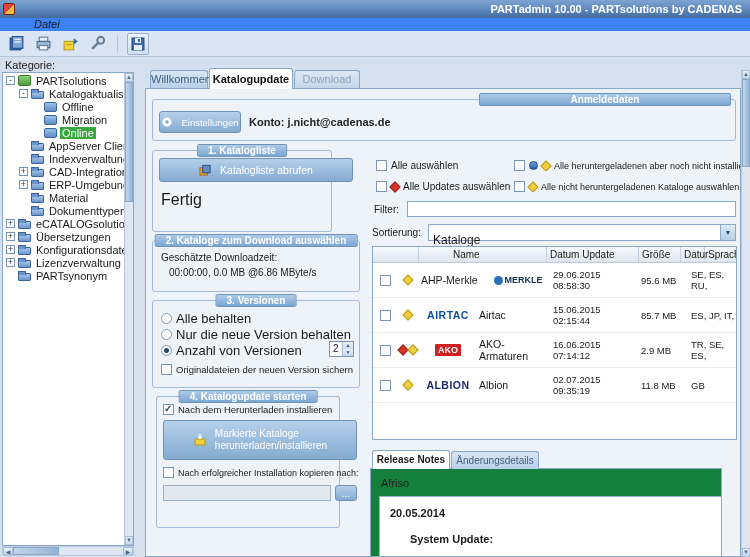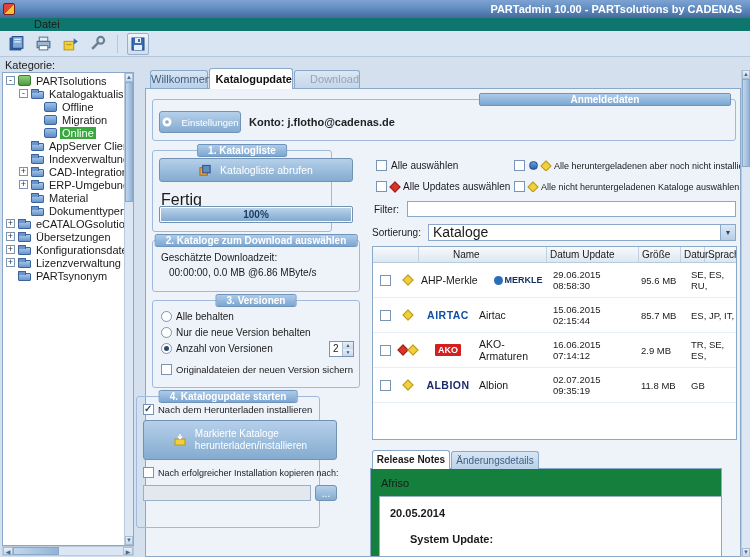--- a/index.html
+++ b/index.html
@@ -8,21 +8,21 @@
   #window { position:relative; width:750px; height:557px; }
 
   
   .titlebar { position:absolute; left:0; top:0; width:750px; height:18px;
     background:linear-gradient(to bottom,#7ea3d2 0%,#5d88bd 55%,#44699c 100%);
     display:flex; align-items:center; }
   .app-icon { width:12px; height:12px; margin-left:3px; border-radius:2px;
     background:linear-gradient(135deg,#e04338 55%,#f2c23c 55%); border:1px solid #7a1f18; }
   .win-title { position:absolute; right:8px; color:#fff; font-size:11px; font-weight:bold; white-space:nowrap; }
 
-  .menubar { position:absolute; left:0; top:18px; width:750px; height:13px; background:#0f766e; }
+  .menubar { position:absolute; left:0; top:18px; width:750px; height:13px; background:#3b82f6;font-style:italic; }
   .menu-item { position:absolute; left:28px; top:0; line-height:13px; padding:0 6px; font-size:11px; }
 
   .toolbar { position:absolute; left:0; top:31px; width:750px; height:26px; background:#d9e5f2;
     border-bottom:1px solid #b4c6da; display:flex; align-items:center; padding-left:5px; gap:5px; }
   .tbtn { width:22px; height:22px; display:flex; align-items:center; justify-content:center; }
   .tsep { width:1px; height:18px; background:#b4c6da; margin:0 4px; }
   .tbtn.raised { background:linear-gradient(#eef4fa,#cfdeee); border:1px solid #9ab0c8; border-radius:2px; }
 
   
   .sidebar-label { position:absolute; left:5px; top:59px; font-size:11px; }
@@ -50,21 +50,21 @@
   .sb-fill { flex:1; }
   .tree-sb-h { position:absolute; left:2px; top:546px; width:132px; height:10px; background:#dce7f3;
     border:1px solid #b9cadd; display:flex; }
   .tree-sb-h .sb-btn { width:10px; flex:0 0 10px; height:100%; line-height:8px; }
   .tree-sb-h .sb-thumb { width:46px; }
   .outer-sb { position:absolute; left:741px; top:70px; width:9px; height:487px; background:#dce7f3;
     border-left:1px solid #b9cadd; display:flex; flex-direction:column; }
   .outer-sb .sb-thumb { height:88px; }
 
   
-  .tab { position:absolute; text-align:right; border:1px solid #8aa8c8; border-bottom:none;
+  .tab { position:absolute; text-align:center; border:1px solid #8aa8c8; border-bottom:none;
     border-radius:3px 3px 0 0; font-size:11px; white-space:nowrap; }
   .tab-inactive { top:70px; height:18px; line-height:17px; background:linear-gradient(#d8e6f4,#b9d0e8); color:#3f5f80; z-index:1; }
   .tab-active { top:68px; height:21px; line-height:20px; background:#fff; font-weight:bold; color:#111; z-index:3; }
   .tab-disabled { top:70px; height:18px; line-height:17px; background:linear-gradient(#dde8f3,#c4d6e9); color:#93a5ba; z-index:1; }
   #tab-willkommen { left:150px; width:58px; }
   #tab-katalogupdate { left:209px; width:84px; }
   #tab-download { left:294px; width:66px; }
   .panel { position:absolute; left:145px; top:88px; width:596px; height:469px; background:#eef3fa;
     border:1px solid #8aa8c8; z-index:2; }
 
@@ -72,40 +72,40 @@
   .group { position:absolute; border:1px solid #a0badb; border-radius:3px; z-index:4; }
   .gtitle { position:absolute; top:-7px; height:13px; line-height:12px;
     background:linear-gradient(#aecbe8,#7ba6d2); border:1px solid #6f94bc; border-radius:2px;
     color:#fff; font-size:10px; font-weight:bold; text-align:center; padding:0 10px; white-space:nowrap; }
   .gt-center { left:50%; transform:translateX(-50%); }
   .gt-right { right:4px; width:252px; }
   #grp-login { left:152px; top:99px; width:584px; height:42px; }
   #grp-step1 { left:152px; top:150px; width:180px; height:82px; }
   #grp-step2 { left:152px; top:240px; width:208px; height:52px; }
   #grp-step3 { left:152px; top:300px; width:208px; height:88px; }
-  #grp-step4 { left:136px; top:396px; width:184px; height:132px; }
+  #grp-step4 { left:156px; top:396px; width:184px; height:132px; }
 
   .btn { position:absolute; display:flex; align-items:center; justify-content:center; gap:8px;
     background:linear-gradient(#b5d0ea,#84abd0); border:1px solid #7191b5; border-radius:3px;
     color:#fff; font-size:10px; }
   #btn-settings { left:6px; top:11px; width:82px; height:22px; font-size:9.5px; }
   .account { position:absolute; left:96px; top:16px; font-weight:bold; font-size:11px; color:#222; }
 
   #btn-fetch { left:6px; top:7px; width:194px; height:24px; font-size:10.5px; }
   #step1-status { position:absolute; left:8px; top:40px; font-size:16px; }
   .progress { position:absolute; left:6px; top:55px; width:194px; height:17px; background:#fff;
     border:1px solid #7191b5; border-radius:2px; }
   .progress .fill { position:absolute; inset:1px; background:linear-gradient(#b9d3ec,#82a9cf); }
   .progress .ptext { position:absolute; inset:0; text-align:center; line-height:15px; font-size:10px;
     color:#173a5e; font-weight:bold; }
 
   #step2-label { position:absolute; left:8px; top:11px; font-size:10px; }
   #step2-value { position:absolute; left:16px; top:26px; font-size:10px; }
 
-  .optrow { position:absolute; display:flex; align-items:center; gap:4px; font-size:10px; white-space:nowrap; }
+  .optrow { position:absolute; display:flex; align-items:center; gap:4px; font-size:13px; white-space:nowrap; }
   .rb { width:11px; height:11px; border-radius:50%; background:#fff; border:1px solid #7a94b5; position:relative; flex:none; }
   .rb.checked::after { content:""; position:absolute; left:2px; top:2px; width:5px; height:5px; border-radius:50%; background:#2a4a6a; }
   .cb { width:11px; height:11px; background:#fff; border:1px solid #7a94b5; position:relative; flex:none; display:inline-block; }
   .cb.checked::after { content:"\2713"; position:absolute; left:0px; top:-2px; font-size:10px; color:#2a4a6a; font-weight:bold; }
   #opt-keep-all { left:8px; top:10px; }
   #opt-keep-new { left:8px; top:26px; }
   #opt-count { left:8px; top:42px; }
   .spin { position:absolute; left:176px; top:40px; width:25px; height:16px; background:#fff; border:1px solid #7a94b5; font-size:10px; }
   .spin .val { position:absolute; left:3px; top:1px; }
   .spin .btns { position:absolute; right:0; top:0; width:11px; height:100%; display:flex; flex-direction:column; }
@@ -131,21 +131,21 @@
   .diam.red { background:#d8342a; border:1px solid #9a1f18; }
   .disc.blue { width:9px; height:9px; border-radius:50%; background:linear-gradient(#6fa0d8,#2a5fa8); border:1px solid #1a4a8a; flex:none; }
 
   .fieldlabel { position:absolute; font-size:10px; z-index:4; }
   #filter-label { left:374px; top:204px; }
   #filter-input { position:absolute; left:407px; top:201px; width:329px; height:16px; background:#fff;
     border:1px solid #8aa8c8; z-index:4; font-family:"Liberation Sans",sans-serif; font-size:10px; padding:0 3px; }
   #sort-label { left:372px; top:227px; }
   #sort-select { position:absolute; left:428px; top:224px; width:308px; height:17px; background:#fff;
     border:1px solid #8aa8c8; display:flex; z-index:4; }
-  #sort-select .sel-text { flex:1; font-size:14px; line-height:15px; padding:0 4px; }
+  #sort-select .sel-text { flex:1; font-size:12px; line-height:15px; padding:8px 4px; }
   #sort-select .sel-btn { width:15px; flex:0 0 15px; background:linear-gradient(#dce9f6,#b7cde6);
     border-left:1px solid #8aa8c8; text-align:center; font-size:7px; color:#2a4a6a; line-height:15px; }
 
   
   .ctable { position:absolute; left:372px; top:246px; width:365px; height:194px; background:#fff;
     border:1px solid #8aa8c8; z-index:4; overflow:hidden; }
   .thead { display:flex; height:16px; background:linear-gradient(#f7fafc,#dde7f1); border-bottom:1px solid #b9cadd; }
   .th { border-right:1px solid #c3d2e2; font-size:10px; display:flex; align-items:center; padding:0 3px; }
   .th:last-child { border-right:none; }
   .th-blank { width:46px; flex:0 0 46px; }
@@ -366,37 +366,33 @@
 
   <div class="group" id="grp-login">
     <div class="gtitle gt-right">Anmeldedaten</div>
     <div class="btn" id="btn-settings">
       <svg width="12" height="12" viewBox="0 0 12 12">
         <circle cx="6" cy="6" r="4.5" fill="#fff"></circle>
         <circle cx="6" cy="6" r="1.8" fill="#84abd0"></circle>
       </svg>
       <span>Einstellungen</span>
     </div>
-    <span class="account">Konto: j.flotho@cadenas.de</span>
+    <span class="account">Konto: j.nicht@cadenas.de</span>
   </div>
 
   <div class="group" id="grp-step1">
     <div class="gtitle gt-center">1. Katalogliste</div>
     <div class="btn" id="btn-fetch">
       <svg width="13" height="13" viewBox="0 0 14 14">
         <rect x="1" y="4" width="8" height="8" fill="#e8a33c" stroke="#9a6a18"></rect>
         <rect x="4" y="1.5" width="8" height="8" fill="#5f8cc2" stroke="#2a4a7a"></rect>
       </svg>
       <span>Katalogliste abrufen</span>
     </div>
     <span id="step1-status">Fertig</span>
-    <div class="progress">
-      <div class="fill"></div>
-      <div class="ptext">100%</div>
-    </div>
   </div>
 
   <div class="group" id="grp-step2">
     <div class="gtitle gt-center">2. Kataloge zum Download auswählen</div>
     <span id="step2-label">Geschätzte Downloadzeit:</span>
     <span id="step2-value">00:00:00, 0.0 MB  @6.86 MByte/s</span>
   </div>
 
   <div class="group" id="grp-step3">
     <div class="gtitle gt-center">3. Versionen</div>

